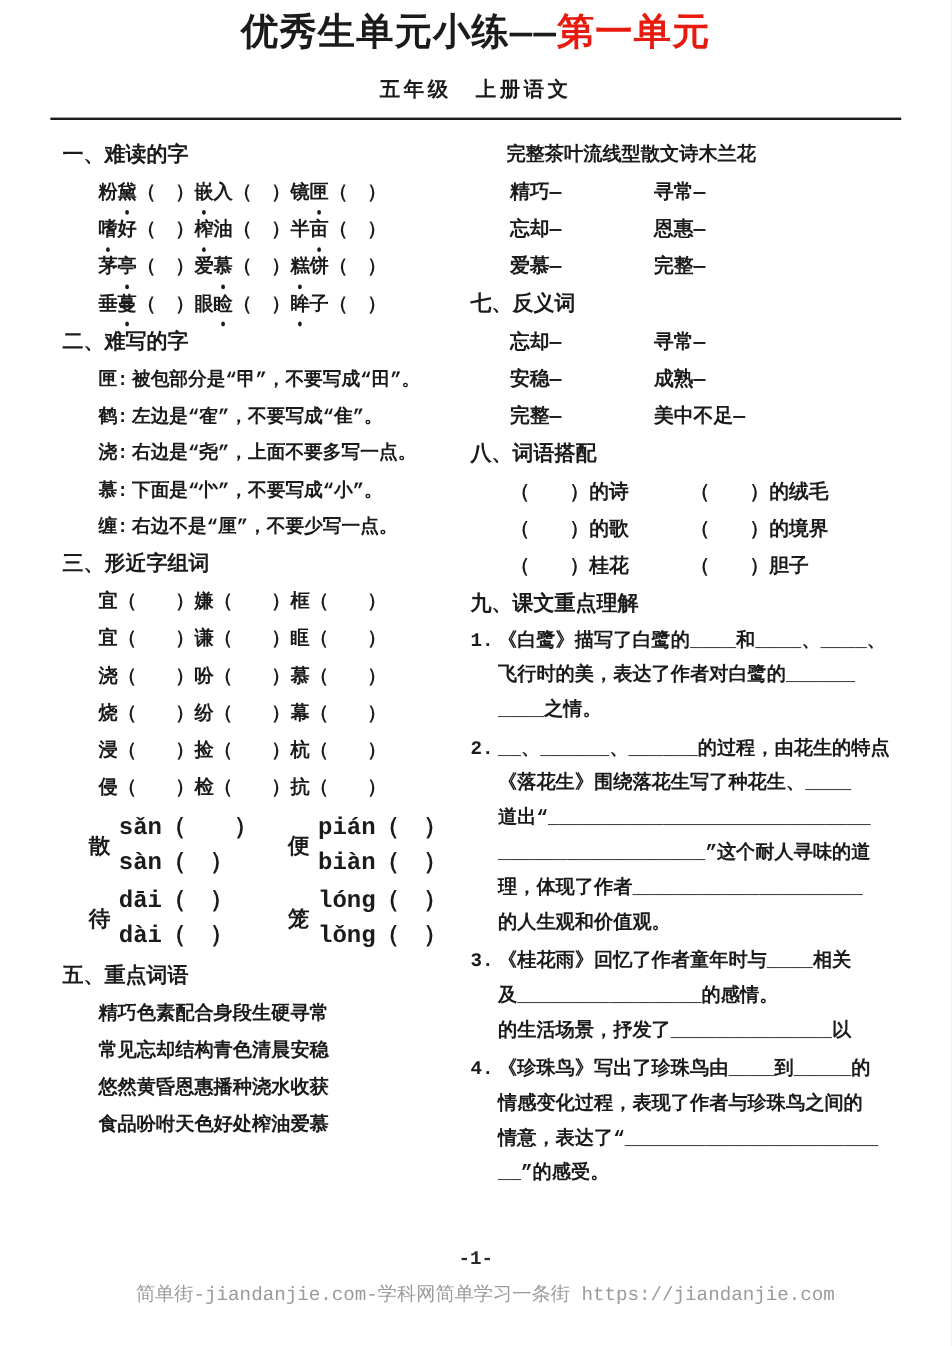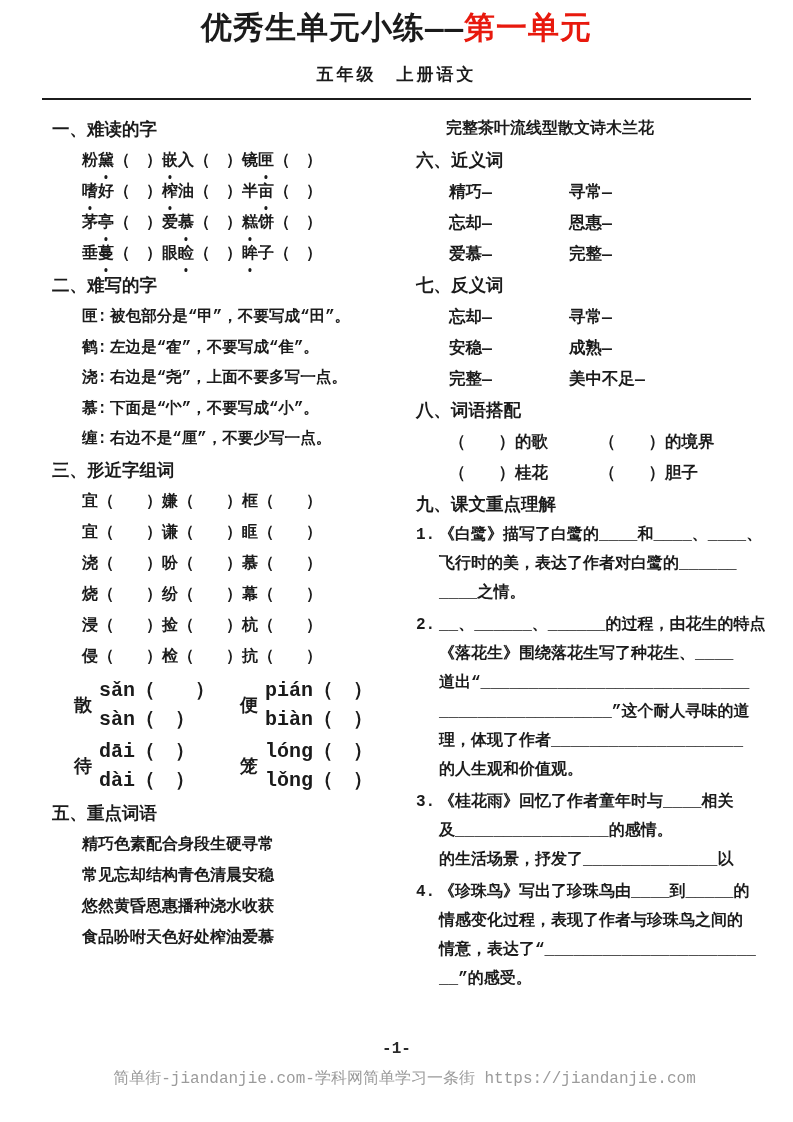--- a/index.html
+++ b/index.html
@@ -7,21 +7,21 @@
     width:793px;height:1122px;background:#ffffff;position:relative;overflow:hidden;
     font-family:Liberation Mono, monospace;color:#1b1b1b;margin:0 auto;
   }
   
   .hdr{padding-top:12px;text-align:center;}
   .title{font-size:31px;font-weight:900;letter-spacing:1px;line-height:36px;}
   .title .red{color:#e8190d;}
   .subtitle{font-size:17px;font-weight:700;margin-top:15px;letter-spacing:3px;}
   .rule{height:2px;background:#1c1c1c;margin:12px 42px 0 42px;}
   
-  .cols{display:flex;padding:14px 36px 0 52px;gap:24px;align-items:flex-start;}
+  .cols{display:flex;padding:14px 36px 0 52px;align-items:flex-start;}
   .col-left{width:340px;flex:none;}
   .col-right{flex:1;min-width:0;}
   .sec-title{font-size:17.5px;font-weight:800;line-height:32px;white-space:nowrap;}
   
   .flex-row{display:flex;padding-left:30px;line-height:31px;
     font-size:16px;font-weight:700;}
   .flex-row span{white-space:nowrap;}
   
   .s2-line{padding-left:30px;line-height:30.5px;font-size:15.6px;font-weight:600;white-space:nowrap;}
   .s2-line .lead{font-weight:900;margin-right:3px;}
@@ -206,21 +206,20 @@
       <div id="s5-cont">
           <div class="flex-row">
             <span>完整</span>
             <span>茶叶</span>
             <span>流线型</span>
             <span>散文诗</span>
             <span>木兰花</span>
           </div>
         </div>
 
-      <div class="sec-title">六、近义词</div>
       <div id="s6-rows">
           <div class="pair-row ">
             <span class="p1">精巧—</span>
             <span class="p2">寻常—</span>
           </div>
           <div class="pair-row ">
             <span class="p1">忘却—</span>
             <span class="p2">恩惠—</span>
           </div>
           <div class="pair-row ">
@@ -240,20 +239,24 @@
             <span class="p2">成熟—</span>
           </div>
           <div class="pair-row ">
             <span class="p1">完整—</span>
             <span class="p2">美中不足—</span>
           </div>
         </div>
 
       <div class="sec-title">八、词语搭配</div>
       <div id="s8-rows">
+          <div class="pair-row wide">
+            <span class="p1">（　　）的诗</span>
+            <span class="p2">（　　）的绒毛</span>
+          </div>
           <div class="pair-row wide">
             <span class="p1">（　　）的歌</span>
             <span class="p2">（　　）的境界</span>
           </div>
           <div class="pair-row wide">
             <span class="p1">（　　）桂花</span>
             <span class="p2">（　　）胆子</span>
           </div>
         </div>
 

